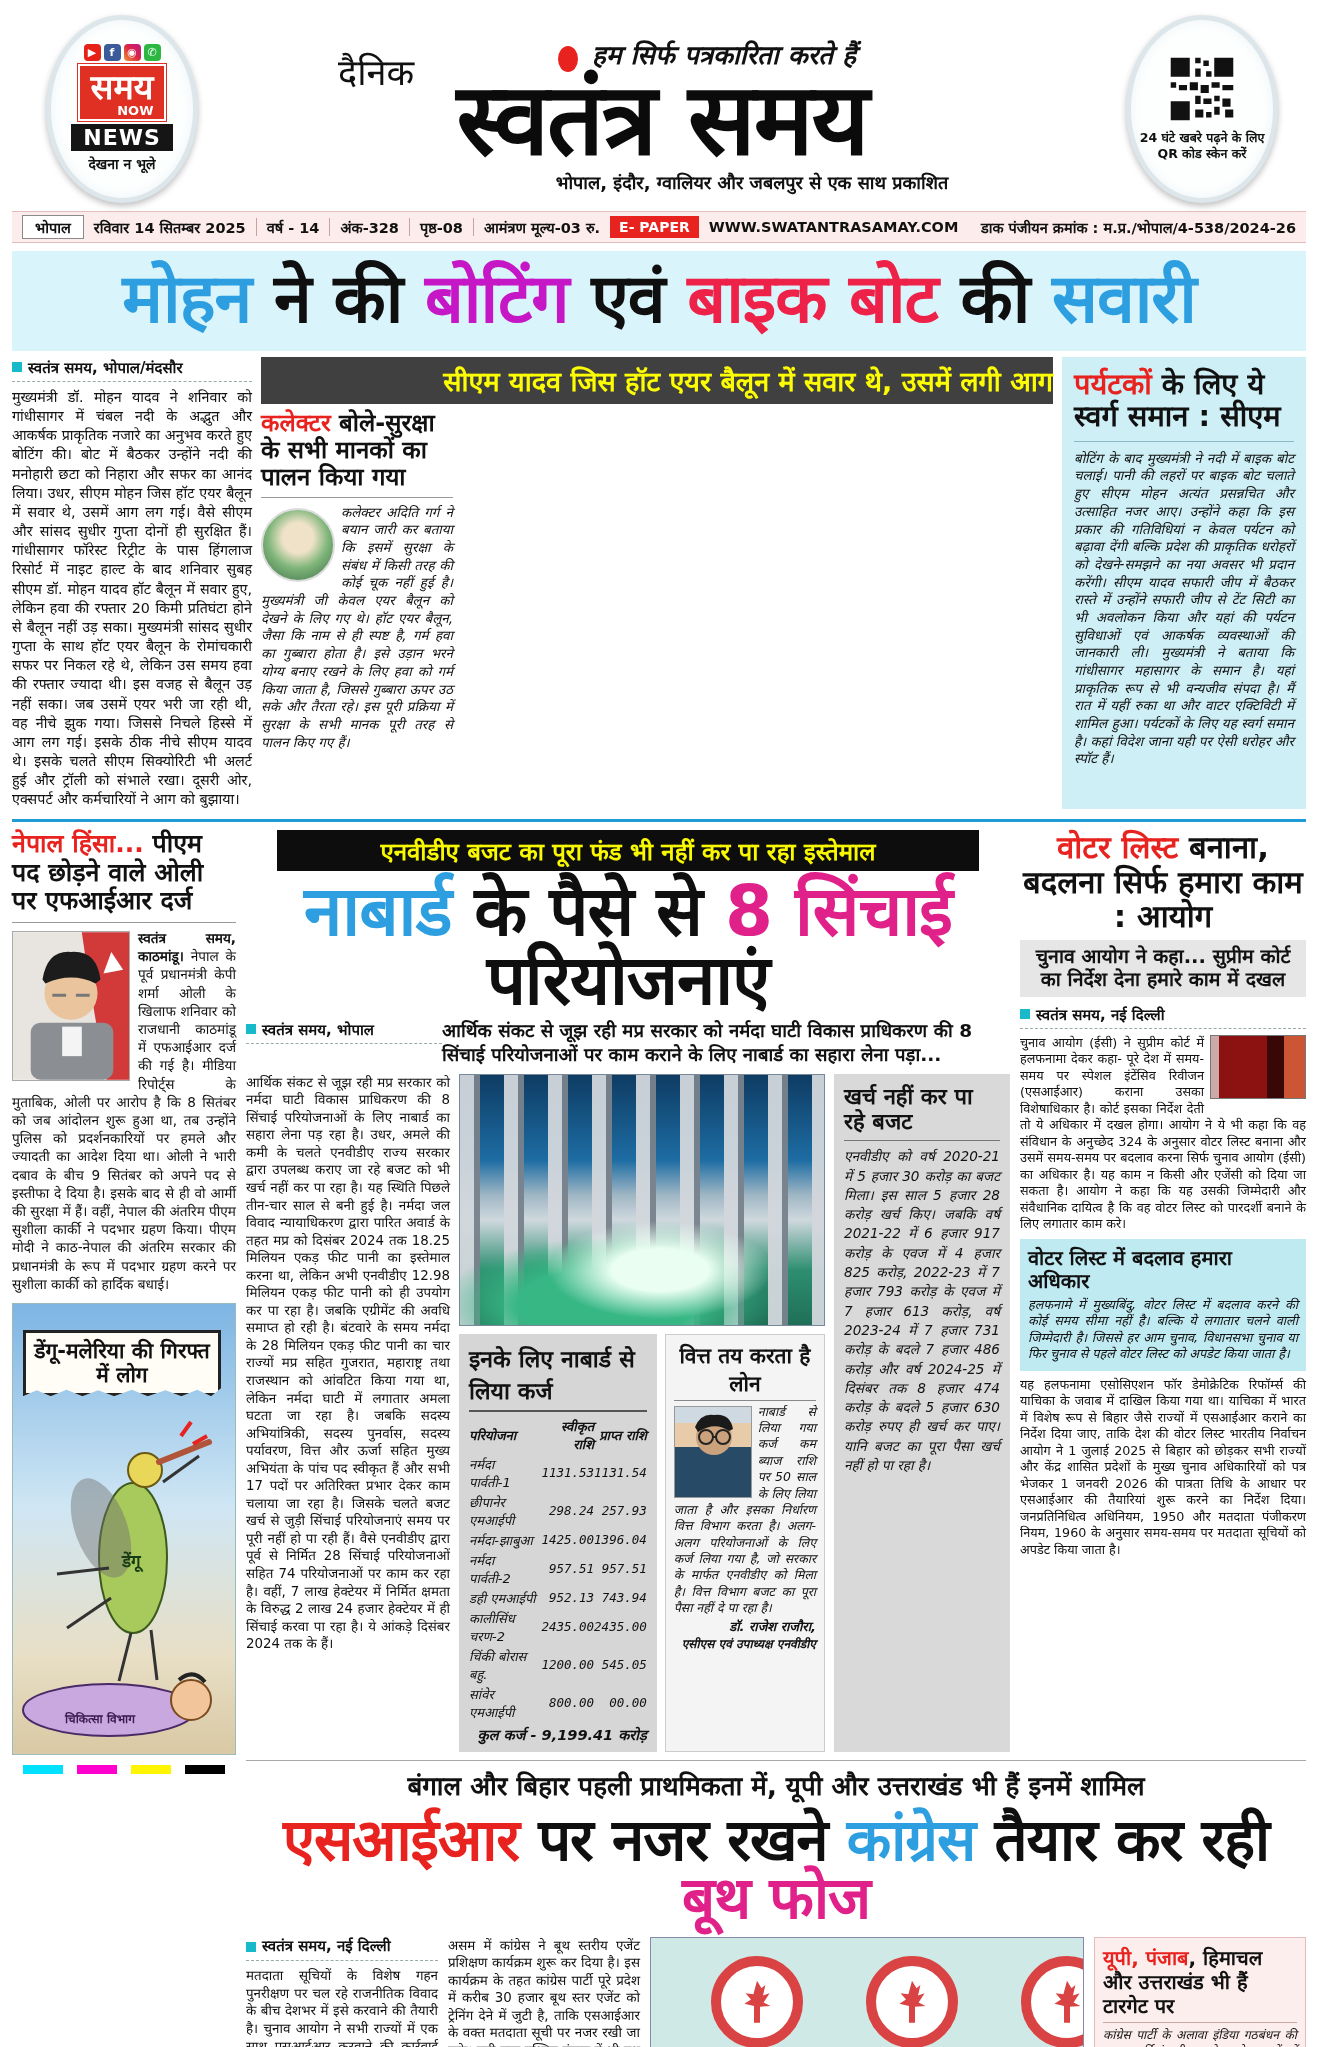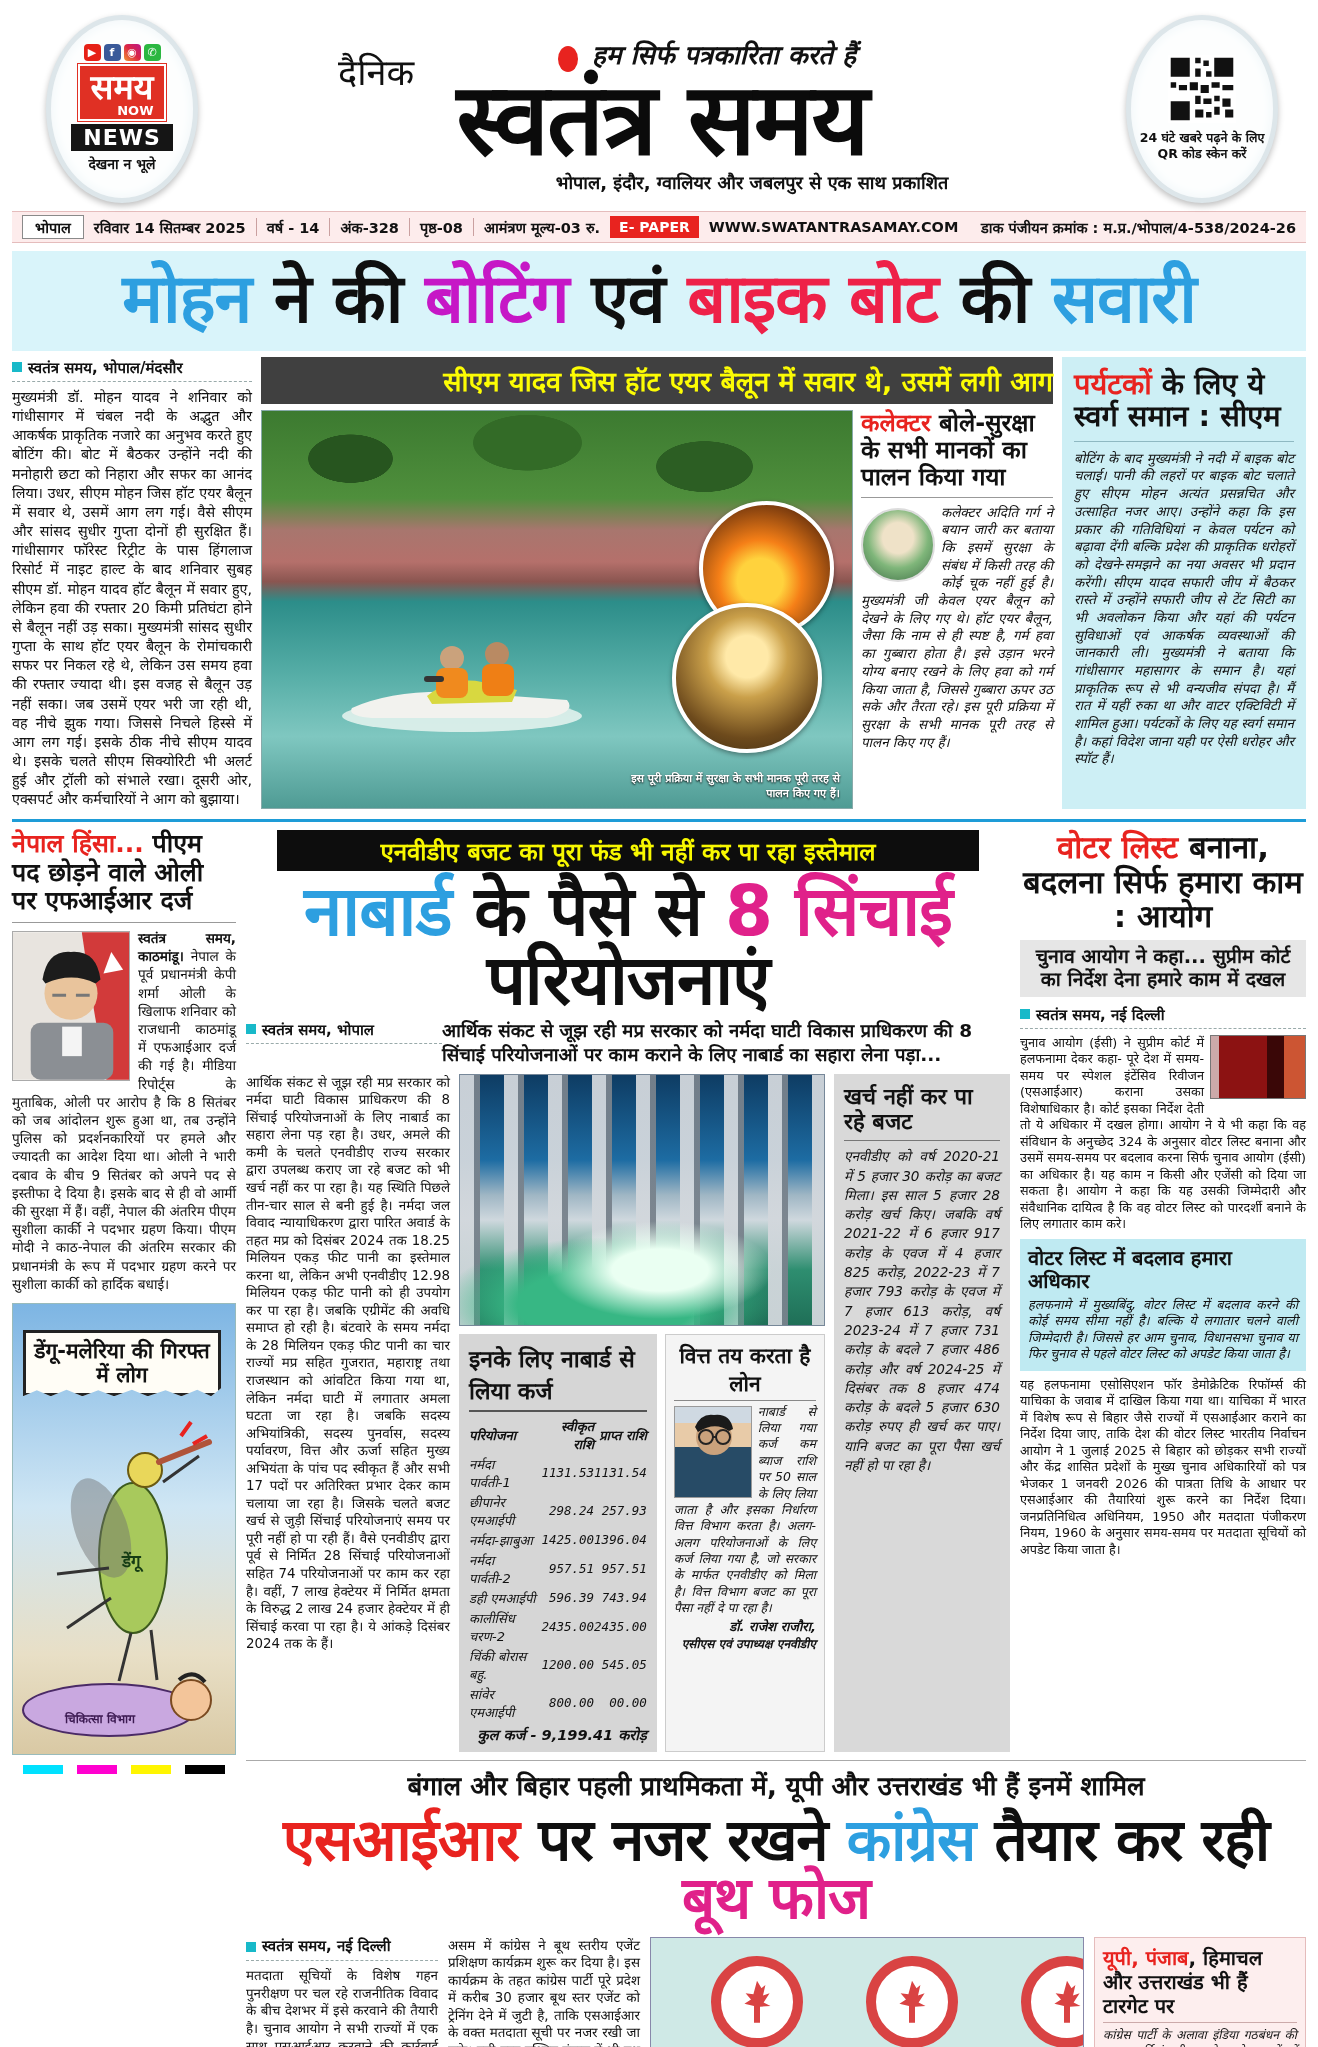--- a/index.html
+++ b/index.html
@@ -200,35 +200,20 @@
       <div class="byline">
           <span class="by-sq"></span>
           <span>स्वतंत्र समय, भोपाल/मंदसौर</span>
         </div>
       <div class="body-txt">मुख्यमंत्री डॉ. मोहन यादव ने शनिवार को गांधीसागर में चंबल नदी के अद्भुत और आकर्षक प्राकृतिक नजारे का अनुभव करते हुए बोटिंग की। बोट में बैठकर उन्होंने नदी की मनोहारी छटा को निहारा और सफर का आनंद लिया। उधर, सीएम मोहन जिस हॉट एयर बैलून में सवार थे, उसमें आग लग गई। वैसे सीएम और सांसद सुधीर गुप्ता दोनों ही सुरक्षित हैं। गांधीसागर फॉरेस्ट रिट्रीट के पास हिंगलाज रिसोर्ट में नाइट हाल्ट के बाद शनिवार सुबह सीएम डॉ. मोहन यादव हॉट बैलून में सवार हुए, लेकिन हवा की रफ्तार 20 किमी प्रतिघंटा होने से बैलून नहीं उड़ सका। मुख्यमंत्री सांसद सुधीर गुप्ता के साथ हॉट एयर बैलून के रोमांचकारी सफर पर निकल रहे थे, लेकिन उस समय हवा की रफ्तार ज्यादा थी। इस वजह से बैलून उड़ नहीं सका। जब उसमें एयर भरी जा रही थी, वह नीचे झुक गया। जिससे निचले हिस्से में आग लग गई। इसके ठीक नीचे सीएम यादव थे। इसके चलते सीएम सिक्योरिटी भी अलर्ट हुई और ट्रॉली को संभाले रखा। दूसरी ओर, एक्सपर्ट और कर्मचारियों ने आग को बुझाया।</div>
     </div>
 
     <div class="mid-wrap">
       <div class="teal-band">सीएम यादव जिस हॉट एयर बैलून में सवार थे, उसमें लगी आग</div>
       <div class="photo-row">
-        <div class="scene">
-          <svg width="260" height="120" viewBox="0 0 260 120" style="position:absolute;left:70px;top:205px;">
-            <ellipse cx="130" cy="100" rx="120" ry="16" fill="#e8f4f0" opacity=".85"></ellipse>
-            <path d="M20 92 Q70 70 150 78 L235 84 Q245 96 215 102 L40 102 Q15 100 20 92z" fill="#f2f2ee"></path>
-            <path d="M95 80 Q120 60 150 66 L185 74 L180 86 L100 88z" fill="#d8d840"></path>
-            <circle cx="120" cy="42" r="12" fill="#caa27c"></circle>
-              <rect x="104" y="52" width="32" height="30" rx="8" fill="#f08a1e"></rect>
-            <circle cx="165" cy="38" r="12" fill="#b98a63"></circle>
-              <rect x="150" y="48" width="32" height="32" rx="8" fill="#ef7f15"></rect>
-            <rect x="92" y="60" width="20" height="6" rx="3" fill="#333"></rect>
-          </svg>
-          <div class="inset-circle ic1"></div>
-          <div class="inset-circle ic2"></div>
-          <div class="photo-cap">इस पूरी प्रक्रिया में सुरक्षा के सभी मानक पूरी तरह से पालन किए गए हैं।</div>
-        </div>
 
         <div class="collector">
           <div class="box-title"><span class="c-red">कलेक्टर</span><span> बोले-सुरक्षा के सभी मानकों का पालन किया गया</span></div>
           <div class="round-photo"></div>
           <div class="small-it">कलेक्टर अदिति गर्ग ने बयान जारी कर बताया कि इसमें सुरक्षा के संबंध में किसी तरह की कोई चूक नहीं हुई है। मुख्यमंत्री जी केवल एयर बैलून को देखने के लिए गए थे। हॉट एयर बैलून, जैसा कि नाम से ही स्पष्ट है, गर्म हवा का गुब्बारा होता है। इसे उड़ान भरने योग्य बनाए रखने के लिए हवा को गर्म किया जाता है, जिससे गुब्बारा ऊपर उठ सके और तैरता रहे। इस पूरी प्रक्रिया में सुरक्षा के सभी मानक पूरी तरह से पालन किए गए हैं।</div>
         </div>
       </div>
     </div>
 
     <div class="cm-box">
@@ -331,21 +316,21 @@
                           <td class="num">1425.00</td>
                           <td class="num">1396.04</td>
                         </tr>
                       <tr>
                           <td>नर्मदा पार्वती-2</td>
                           <td class="num">957.51</td>
                           <td class="num">957.51</td>
                         </tr>
                       <tr>
                           <td>डही एमआईपी</td>
-                          <td class="num">596.39</td>
+                          <td class="num">952.13</td>
                           <td class="num">743.94</td>
                         </tr>
                       <tr>
                           <td>कालीसिंध चरण-2</td>
                           <td class="num">2435.00</td>
                           <td class="num">2435.00</td>
                         </tr>
                       <tr>
                           <td>चिंकी बोरास बहु.</td>
                           <td class="num">1200.00</td>

